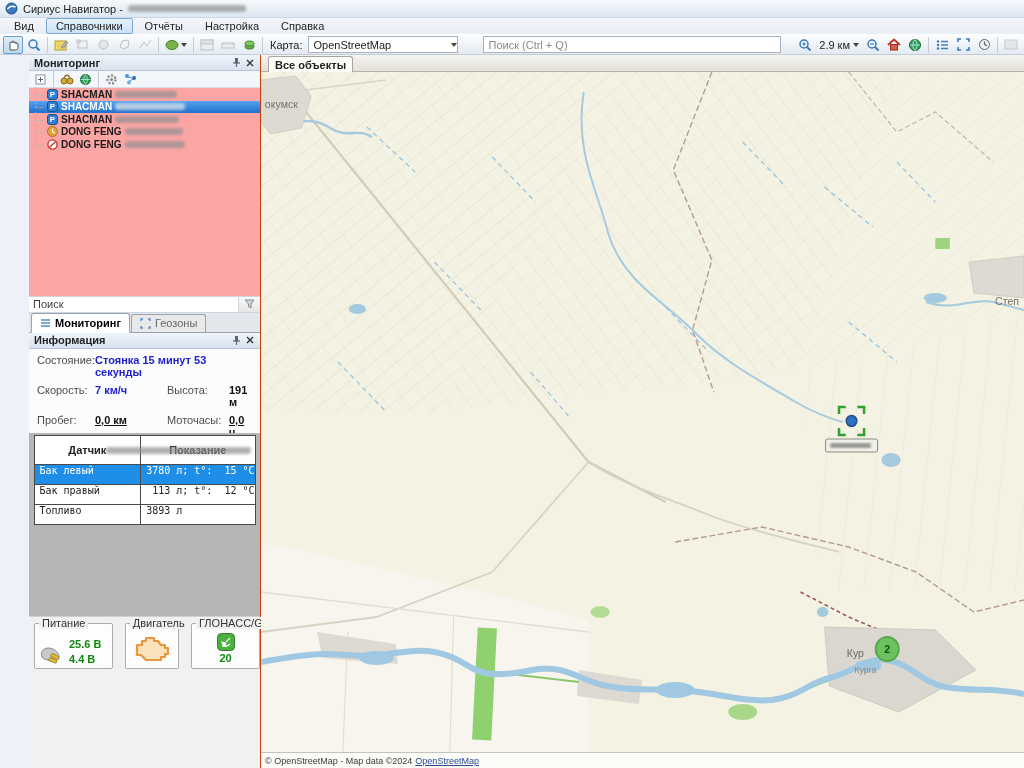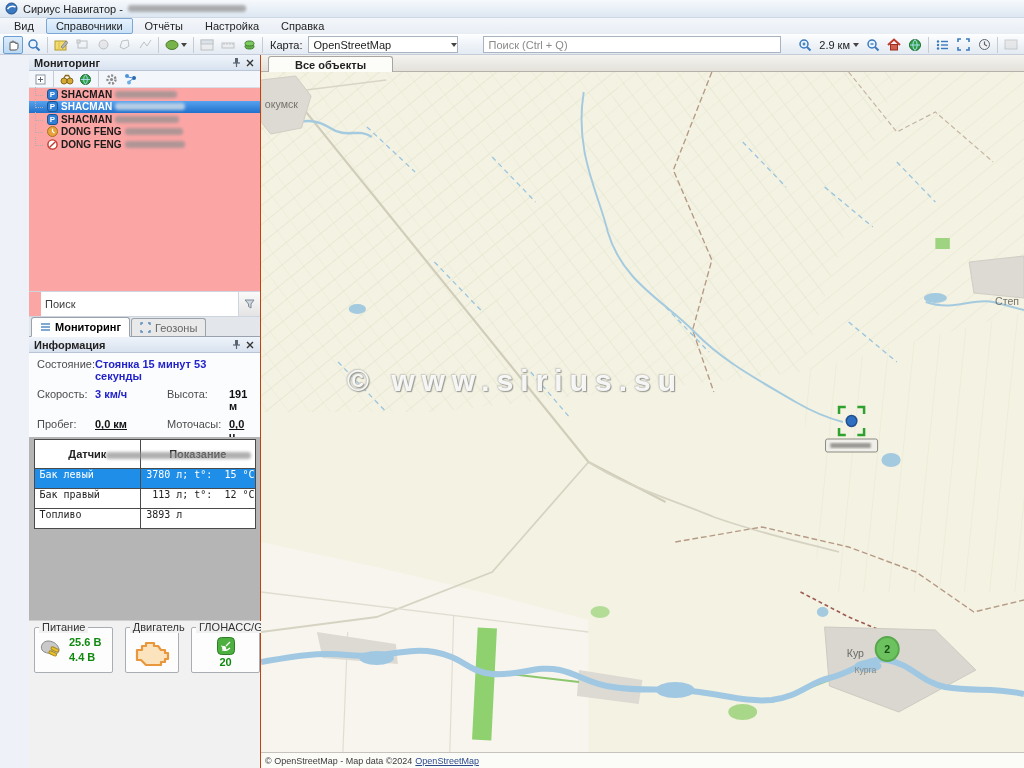--- a/index.html
+++ b/index.html
@@ -50,21 +50,21 @@
   .ttb { width:17px; height:15px; display:flex; align-items:center; justify-content:center; }
 
   .tree-list { flex:none; }
   .tree-row { height:12.5px; display:flex; align-items:center; gap:3px; padding-left:6px;
     font-size:10px; font-weight:bold; color:#1a1a1a; }
   .tree-row .branch { width:8px; height:9px; border-left:1px dotted #b0b0b0; border-bottom:1px dotted #b0b0b0; margin-top:-6px; flex:none;}
   .tree-row.selected { background:linear-gradient(#58a2ee,#2071cd); color:#fff; }
   .vicon { width:12px; height:12px; flex:none; display:flex; align-items:center; justify-content:center; }
   .tree-filler { flex:1; }
 
-  .search-row { height:26px; flex:none; display:flex; border-top:1px solid #cfd5dd; border-bottom:1px solid #cfd5dd;padding-left:12px; }
+  .search-row { height:17px; flex:none; display:flex; border-top:1px solid #cfd5dd; border-bottom:1px solid #cfd5dd; }
   .search-side { flex:1; border:none; outline:none; padding-left:4px; font-size:11px;
     font-family:"Liberation Sans",sans-serif; }
   .search-side::placeholder { color:#3d3d3d; opacity:1; }
   .funnel-btn { width:22px; border-left:1px solid #cfd5dd; background:linear-gradient(#fafafa,#e4e4e4);
     display:flex; align-items:center; justify-content:center; }
 
   .side-tabs { height:20px; flex:none; display:flex; align-items:flex-end; background:#e3e6eb; padding-left:2px; gap:1px; border-bottom:1px solid #9aa2ad;}
   .side-tab { height:18px; display:flex; align-items:center; gap:4px; padding:0 8px;
     border:1px solid #9aa2ad; border-bottom:none; border-radius:3px 3px 0 0; background:#e9e9e9; color:#666; }
   .side-tab.active { background:#fff; color:#000; font-weight:bold; height:20px; margin-bottom:-1px; border-bottom:1px solid #fff;}
@@ -84,31 +84,31 @@
     font-size:11px; height:29px; }
   table.sensors td { border:1px solid #4a4a4a; height:18px; white-space:pre; padding:0 0 8px 5px; }
   table.sensors col.c1 { width:118px; }
   tr.sel-row td { background:#1f8ee8; color:#fff; }
 
   .gauges { flex:1; background:#f1f1f1; border-top:1px solid #cfcfcf; display:flex; gap:12px;
     padding:6px 0 0 5px; align-items:flex-start; }
   .gauge { border:1px solid #a9aeb5; border-radius:2px; background:#fdfdfd; position:relative;
     padding:8px 4px 3px 4px; height:46px; }
   .gauge .legend { position:absolute; top:-7px; left:4px; background:#f1f1f1; padding:0 3px; color:#333; }
-  .g-power { width:94px; display:flex; align-items:flex-start; gap:4px; }
+  .g-power { width:94px; display:flex; align-items:flex-end; gap:4px; }
   .g-engine { width:64px; display:flex; align-items:center; justify-content:center; }
   .g-gps { width:82px; display:flex; flex-direction:column; align-items:center; justify-content:center; gap:1px; }
   .green { color:#0f8a0f; font-weight:bold; }
   .volts { display:flex; flex-direction:column; gap:3px; align-items:flex-start; }
 
   
   .map-col { flex:1; display:flex; flex-direction:column; min-width:0; }
   .map-tabstrip { height:17px; flex:none; background:linear-gradient(#f4f3ee,#e3e1da);
     border-bottom:1px solid #b3b1a9; display:flex; align-items:flex-end; padding-left:7px; }
-  .map-tab { height:16px; display:flex; align-items:center; padding:0 26px; background:#fcfcf9;
+  .map-tab { height:16px; display:flex; align-items:center; padding:0 6px; background:#fcfcf9;
     border:1px solid #a7a59d; border-bottom:none; border-radius:3px 3px 0 0; font-weight:bold; margin-bottom:-1px; }
   .map-wrap { flex:1; position:relative; background:#f4f2e2; overflow:hidden; }
   .map-wrap svg.mapsvg { position:absolute; inset:0; width:100%; height:100%; }
   .watermark { position:absolute; left:86px; top:292px; font-size:30px; font-weight:bold;
     letter-spacing:7px; color:rgba(255,255,255,.9);
     text-shadow:1px 1px 1px #9a9a94, -1px -1px 1px #cfcfc8, 0 0 2px #8f8f88; white-space:nowrap; }
   .attribution { height:16px; flex:none; background:#fbfbf8; border-top:1px solid #c5c3bb;
     display:flex; align-items:center; gap:3px; padding-left:4px; font-size:9px; color:#3c3c3c; }
   .attribution .link { text-decoration:underline; color:#2a4a8c; }
 </style>
@@ -429,21 +429,21 @@
             <path d="M1 1 L7 7 M7 1 L1 7" stroke="#333" stroke-width="1.4"></path>
           </svg>
         </div>
       </div>
 
       <div class="info-body">
         <span class="lbl">Состояние:</span>
         <span class="val-blue span3">Стоянка 15 минут 53 секунды</span>
 
         <span class="lbl">Скорость:</span>
-        <span class="val-blue">3 км/ч</span>
+        <span class="val-blue">7 км/ч</span>
         <span class="lbl">Высота:</span>
         <span class="val-bold">191 м</span>
 
         <span class="lbl">Пробег:</span>
         <span class="val-bold val-under">0,0 км</span>
         <span class="lbl">Моточасы:</span>
         <span class="val-bold val-under">0,0 ч</span>
 
         <span class="lbl">Адрес:</span>
         <span class="span3">
@@ -608,21 +608,20 @@
           </g>
 
           <g>
             <path d="M600,342 v-7 h7 M619,335 h7 v7 M626,356 v7 h-7 M607,363 h-7 v-7" fill="none" stroke="#2fa12f" stroke-width="2.6"></path>
             <circle cx="613" cy="349" r="5.5" fill="#2f6fc1" stroke="#234f8e" stroke-width="1.5"></circle>
             <rect x="586" y="367" width="54" height="13" rx="2" fill="#f0efe9" stroke="#8a8a82"></rect>
             <rect x="591" y="371" width="42" height="5" fill="#9a9a94" filter="url(#b1)"></rect>
           </g>
         </svg>
 
-        <div class="watermark">© www.sirius.su</div>
       </div>
 
       <div class="attribution">
         <span>© OpenStreetMap - Map data ©2024</span>
         <span class="link">OpenStreetMap</span>
       </div>
     </div>
   </div>
 </div>
 

